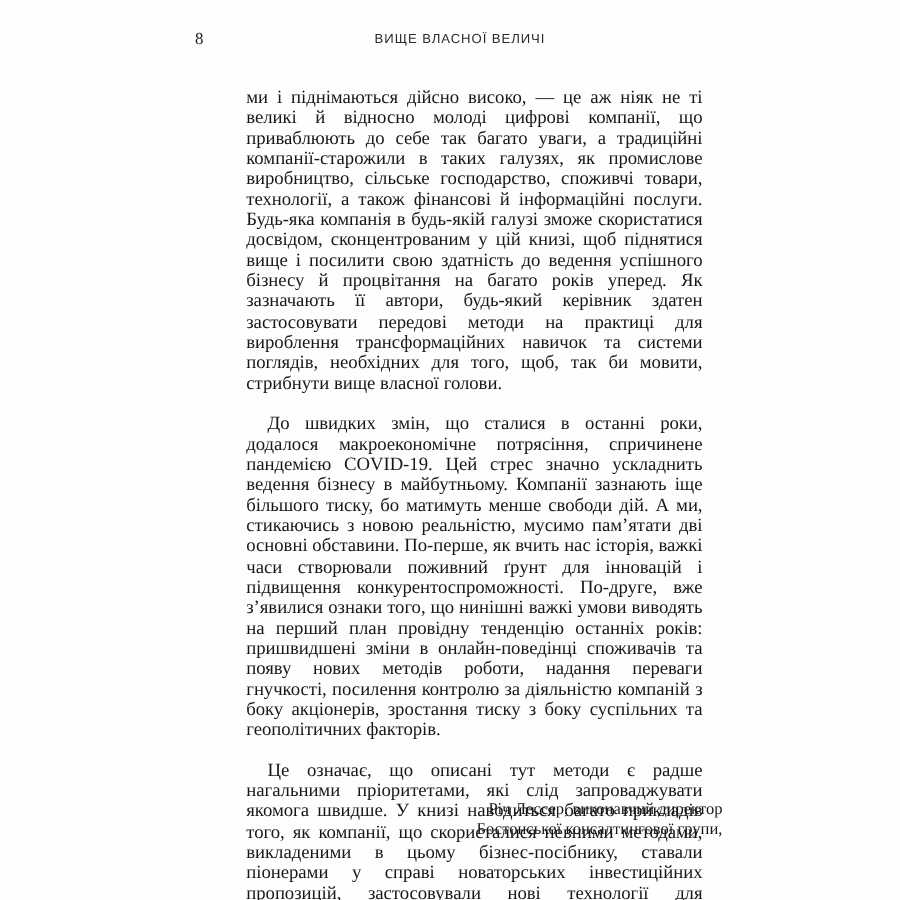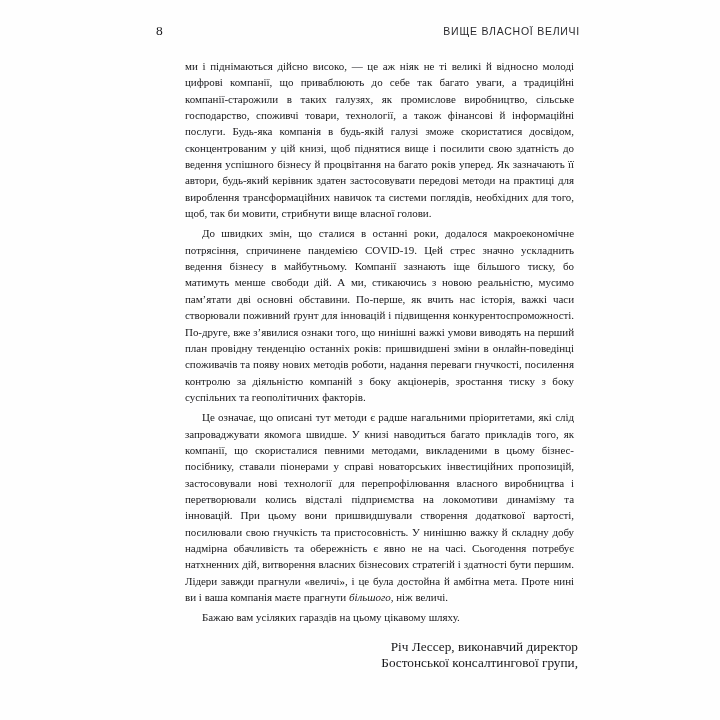--- a/index.html
+++ b/index.html
@@ -40,43 +40,43 @@
     line-height: 18px;
     color: #1d1d20;
     letter-spacing: 0.2px;
   }
 
   .head-title {
     position: absolute;
     left: 0;
     top: 1px;
     width: 424px;
-    text-align: right;
+    text-align: center;
     font-size: 10.5px;
     line-height: 17px;
     letter-spacing: 0.75px;
     color: #2a2a2e;
     text-transform: uppercase;
     font-family: "Liberation Sans", "DejaVu Sans", sans-serif;
     font-weight: 400;
   }
 
   
   .textblock {
     position: absolute;
     left: 181px;
     top: 54px;
     width: 397px;
   }
 
   p.para {
-    margin: 4px;
+    margin: 16px;
     text-align: justify;
     text-justify: inter-word;
-    font-size: 11px;
+    font-size: 15px;
     line-height: 16.35px;
     letter-spacing: -0.04px;
     word-spacing: 0.1px;
     hyphens: manual;
     -webkit-hyphens: manual;
   }
 
   p.para.indent {
     text-indent: 17px;
   }

